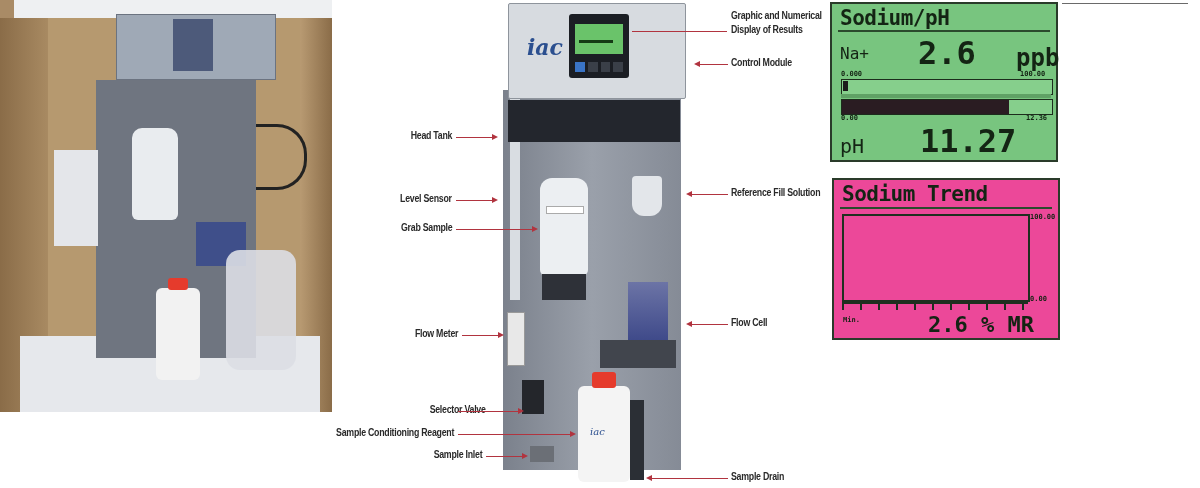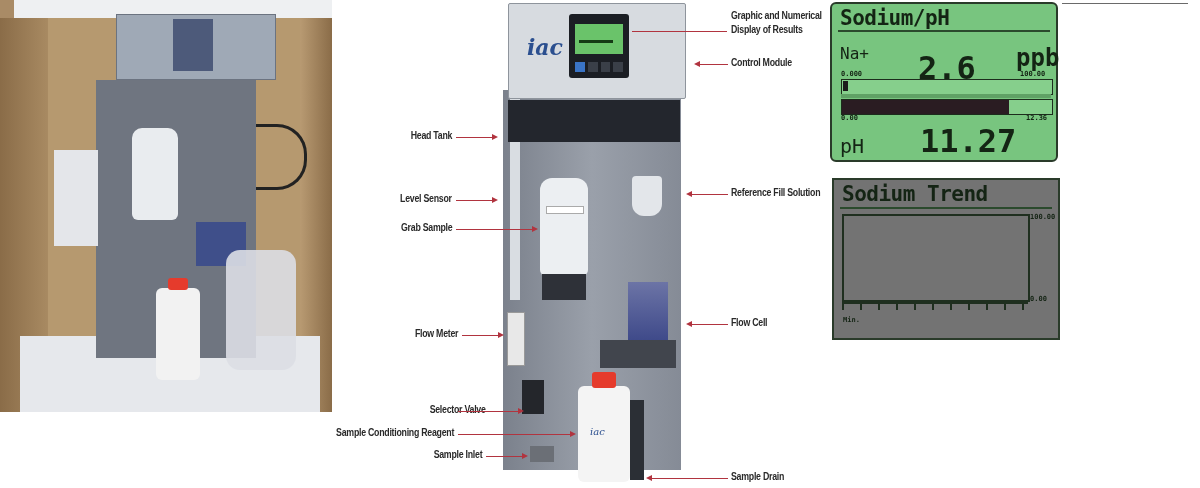--- a/index.html
+++ b/index.html
@@ -53,26 +53,26 @@
   
   .callout{position:absolute;font-size:10px;font-weight:bold;color:#2a2a2a;letter-spacing:-0.3px;white-space:nowrap;transform:scaleX(0.88);}
   .callout.right{transform-origin:left center;}
   .callout.left{transform-origin:right center;text-align:right;}
   .arrow{position:absolute;height:1px;background:#b1343f;}
   .arrow.point-right::after{content:"";position:absolute;right:-2px;top:-3px;border-left:6px solid #b1343f;border-top:3.5px solid transparent;border-bottom:3.5px solid transparent;}
   .arrow.point-left::before{content:"";position:absolute;left:-2px;top:-3px;border-right:6px solid #b1343f;border-top:3.5px solid transparent;border-bottom:3.5px solid transparent;}
 
   
   .lcd-screen{position:absolute;background:#78c57f;border:2px solid #2a3b2a;font-family:"DejaVu Sans Mono",monospace;color:#142414;box-sizing:border-box;}
-  .lcd1{left:830px;top:2px;width:228px;height:160px;border-radius:6px;}
+  .lcd1{left:830px;top:2px;width:228px;height:160px;}
   .lcd2{left:832px;top:178px;width:228px;height:162px;}
   .lcd-title{position:absolute;left:8px;top:2px;font-size:21px;font-weight:bold;letter-spacing:-0.5px;}
   .lcd-rule{position:absolute;left:6px;right:6px;height:2px;background:#2b4a2d;}
   .lcd1 .lbl-na{position:absolute;left:8px;top:40px;font-size:16px;font-weight:normal;}
-  .lcd1 .val-na{position:absolute;left:86px;top:30px;font-size:32px;font-weight:bold;margin-top:15px;}
+  .lcd1 .val-na{position:absolute;left:86px;top:30px;font-size:32px;font-weight:bold;}
   .lcd1 .unit-na{position:absolute;left:184px;top:40px;font-size:24px;font-weight:bold;}
   .tiny{position:absolute;font-size:7px;font-weight:bold;}
   .bar-na{position:absolute;left:9px;top:75px;width:210px;height:14px;border:1px solid #1c2c1c;background:#86cf8c;}
   .bar-na .fill{position:absolute;left:1px;top:1px;height:10px;background:#1c1c1c;}
   .bar-ticks{position:absolute;left:9px;top:90px;width:210px;height:4px;background:#5fa165;}
   .bar-ph{position:absolute;left:9px;top:95px;width:210px;height:14px;border:1px solid #1c2c1c;background:#86cf8c;}
   .bar-ph .fill{position:absolute;left:0;top:0;height:14px;background:#2a1c22;}
   .lcd1 .lbl-ph{position:absolute;left:8px;top:130px;font-size:20px;font-weight:normal;}
   .lcd1 .val-ph{position:absolute;left:88px;top:118px;font-size:32px;font-weight:bold;}
 
@@ -190,35 +190,36 @@
   <div class="bar-ticks"></div>
   <div class="bar-ph">
       <div class="fill" id="ph-fill" style="width: 167.44px;"></div>
     </div>
   <div class="tiny" style="left:9px;top:110px;">0.00</div>
   <div class="tiny" style="left:194px;top:110px;">12.36</div>
   <div class="lbl-ph">pH</div>
   <div class="val-ph">11.27</div>
 </div>
 
-<div class="lcd-screen lcd2" style="background: #737373;">
+<div class="lcd-screen lcd2" style="background: #ec4899;">
   <div class="lcd-title">Sodium Trend</div>
   <div class="lcd-rule" style="top:27px;"></div>
   <div class="trend-box"></div>
   <div class="tiny" style="left:196px;top:33px;">100.00</div>
   <div class="tiny" style="left:196px;top:115px;">0.00</div>
   <div class="trend-axis" id="trend-axis">
       <i style="left: 0px;"></i>
       <i style="left: 18px;"></i>
       <i style="left: 36px;"></i>
       <i style="left: 54px;"></i>
       <i style="left: 72px;"></i>
       <i style="left: 90px;"></i>
       <i style="left: 108px;"></i>
       <i style="left: 126px;"></i>
       <i style="left: 144px;"></i>
       <i style="left: 162px;"></i>
       <i style="left: 180px;"></i>
     </div>
   <div class="tiny" style="left:9px;top:136px;">Min.</div>
+  <div class="footer-val">2.6 % MR</div>
 </div>
 
 <div class="hr-line"></div>
 
 </body></html>

